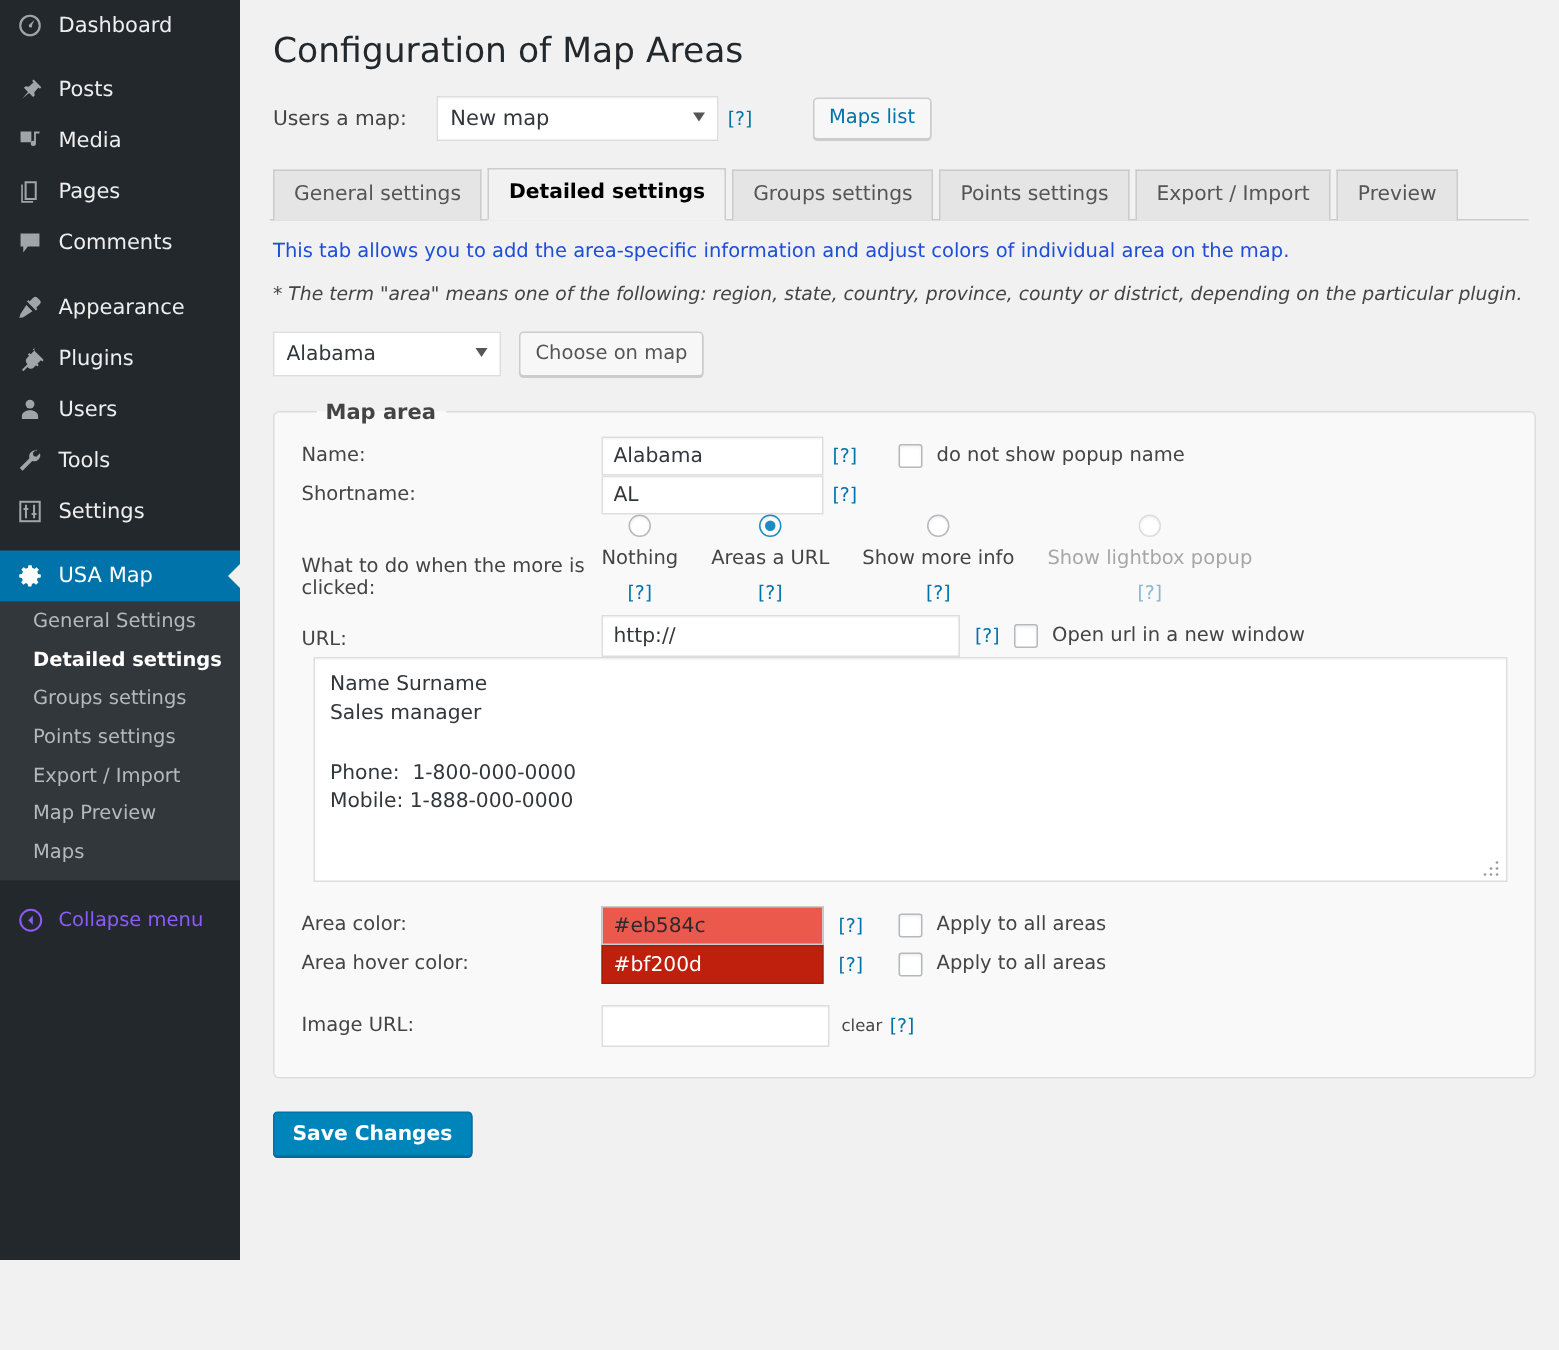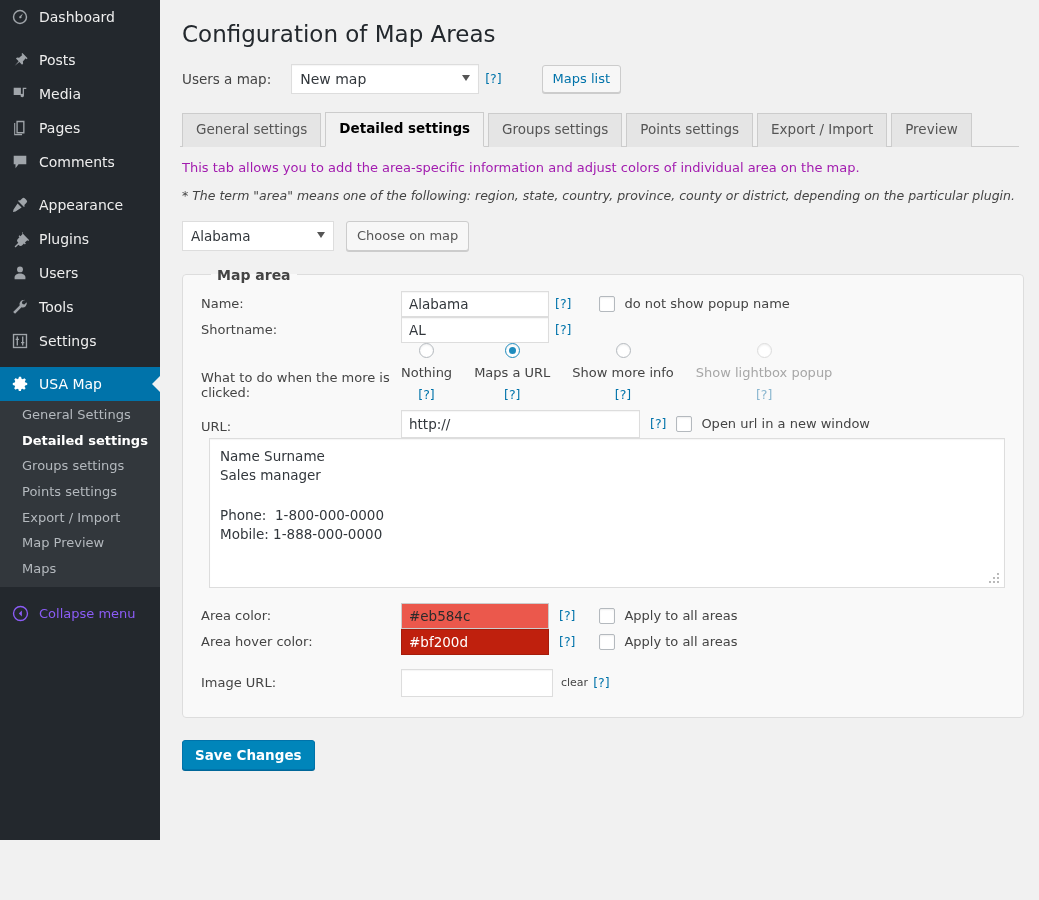--- a/index.html
+++ b/index.html
@@ -154,21 +154,21 @@
     white-space:nowrap;
   }
   .nav-tab.active {
     background:#f1f1f1;
     border-bottom:1px solid #f1f1f1;
     color:#000;
     font-weight:bold;
   }
 
   .desc-line {
-    font-size:13px; color:#a21caf;
+    font-size:13px; color:#1d4ed8;
     padding:13px 0 0 2px;
   }
   .desc-italic {
     font-size:12.5px; color:#444;
     font-style:italic;
     padding:13px 0 0 2px;
   }
 
   .row-area-select {
     display:flex; align-items:center;
@@ -526,21 +526,21 @@
           <div class="radio-group">
 
             <span class="radio-item">
               <span class="radio"></span>
               <span class="rl">Nothing</span>
               <a href="#" class="qm" style="margin:0">[?]</a>
             </span>
 
             <span class="radio-item">
               <span class="radio checked"></span>
-              <span class="rl">Maps a URL</span>
+              <span class="rl">Areas a URL</span>
               <a href="#" class="qm" style="margin:0">[?]</a>
             </span>
 
             <span class="radio-item">
               <span class="radio"></span>
               <span class="rl">Show more info</span>
               <a href="#" class="qm" style="margin:0">[?]</a>
             </span>
 
             <span class="radio-item disabled" style="margin-right:0">

